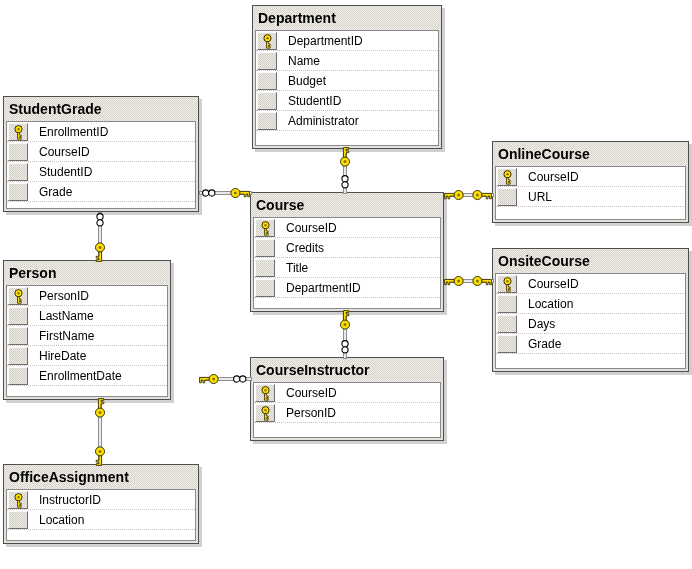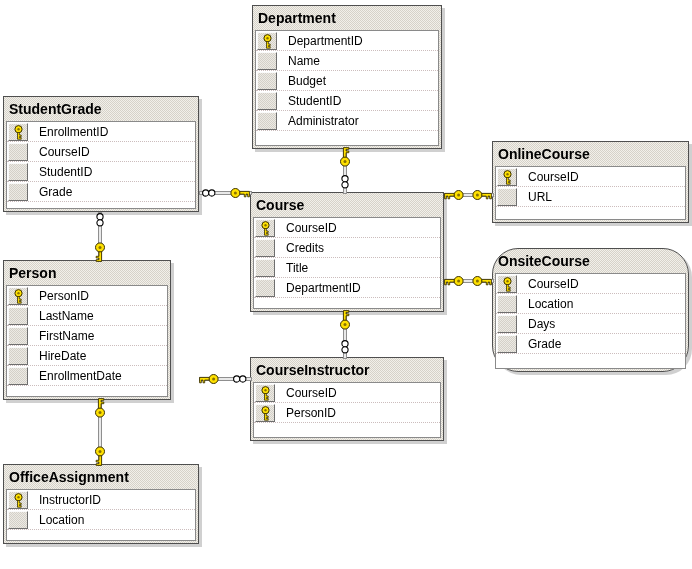--- a/index.html
+++ b/index.html
@@ -153,21 +153,21 @@
           </div>
           <div class="t-row">
             <div class="selector"></div>
             <div class="fname">URL</div>
           </div>
         </div>
       <div class="empty-strip" style="height:12px"></div>
     </div>
   </div>
 
-  <div class="dtable" style="left:492px;top:248px;width:197px;border-radius:26px;">
+  <div class="dtable" style="left:492px;top:248px;width:197px;">
     <div class="t-title">OnsiteCourse</div>
     <div class="t-grid">
       <div>
           <div class="t-row">
             <div class="selector">
               <span style="line-height: 0;"><svg viewBox="0 0 11 15" width="11" height="15">
                   <circle cx="5.5" cy="4.2" r="3.6" fill="#ffe100" stroke="#3a3000" stroke-width="1"></circle>
                   <circle cx="5.5" cy="4.2" r="1.2" fill="#8a7200"></circle>
                   <path d="M4.5 7.5 V14.2 H8.2 V12.6 H6.3 V11.6 H8.2 V10 H6.3 V7.5 Z" fill="#ffe100" stroke="#3a3000" stroke-width="0.8"></path>
                 </svg></span>

